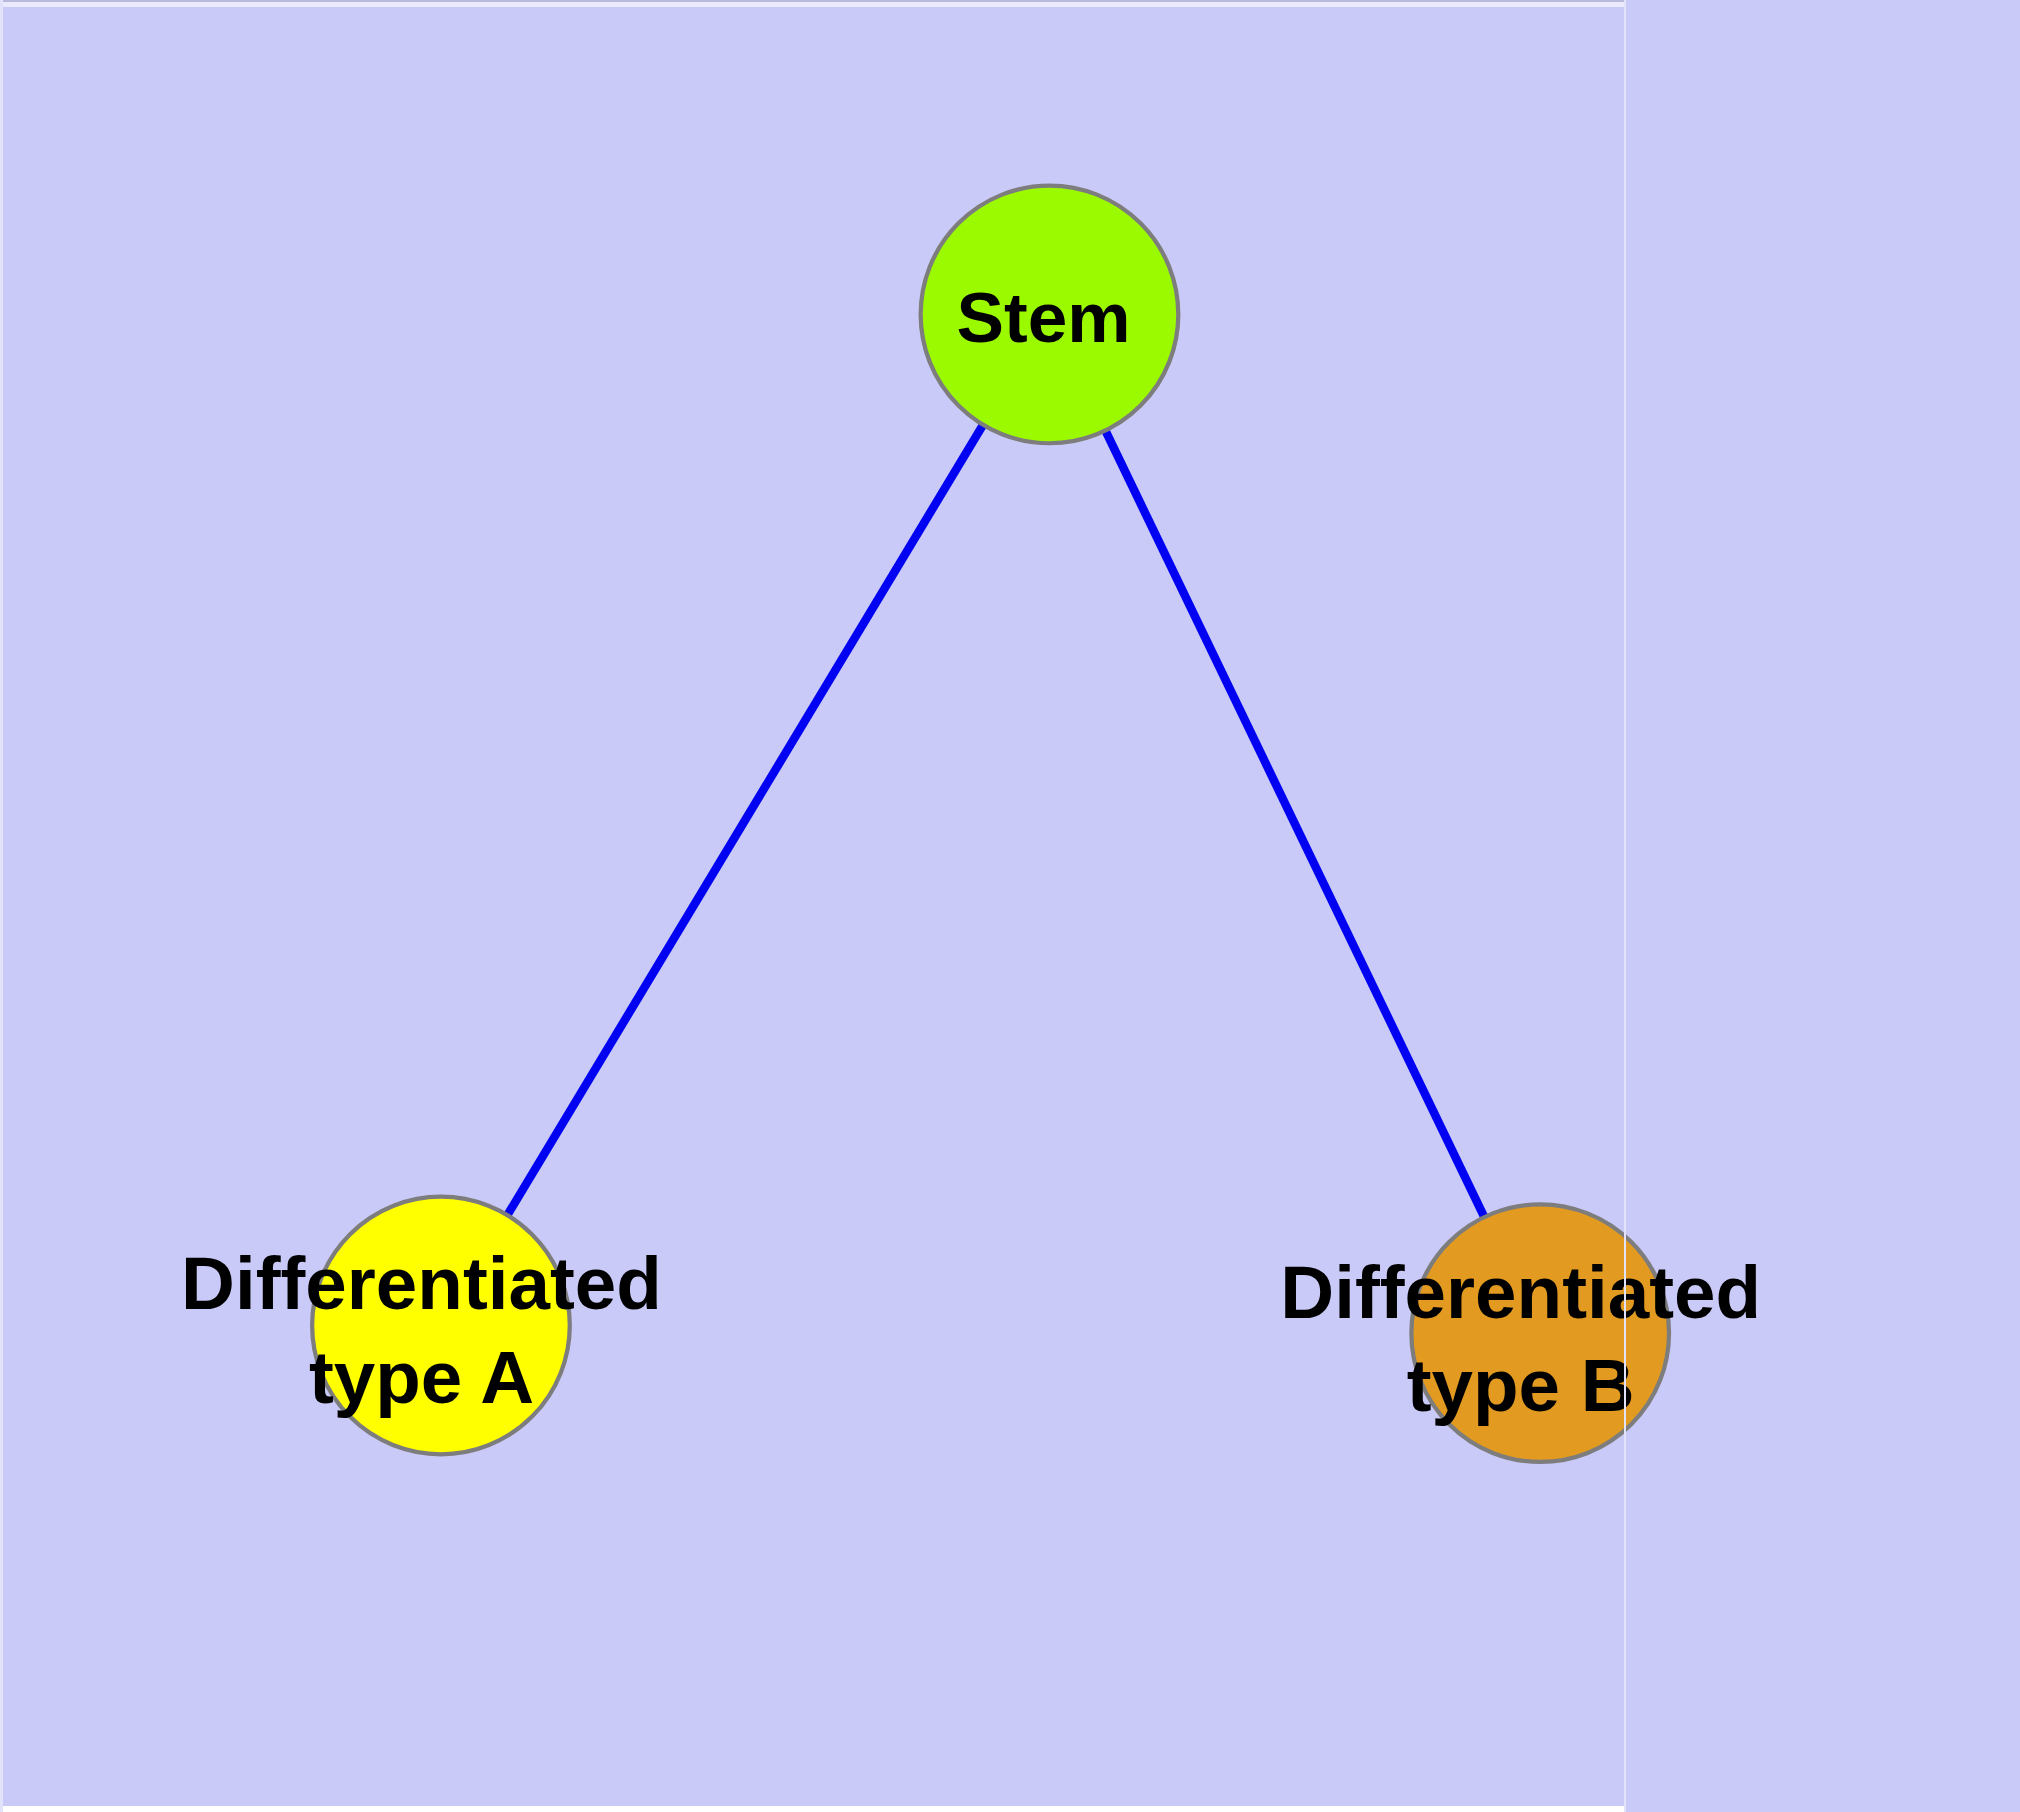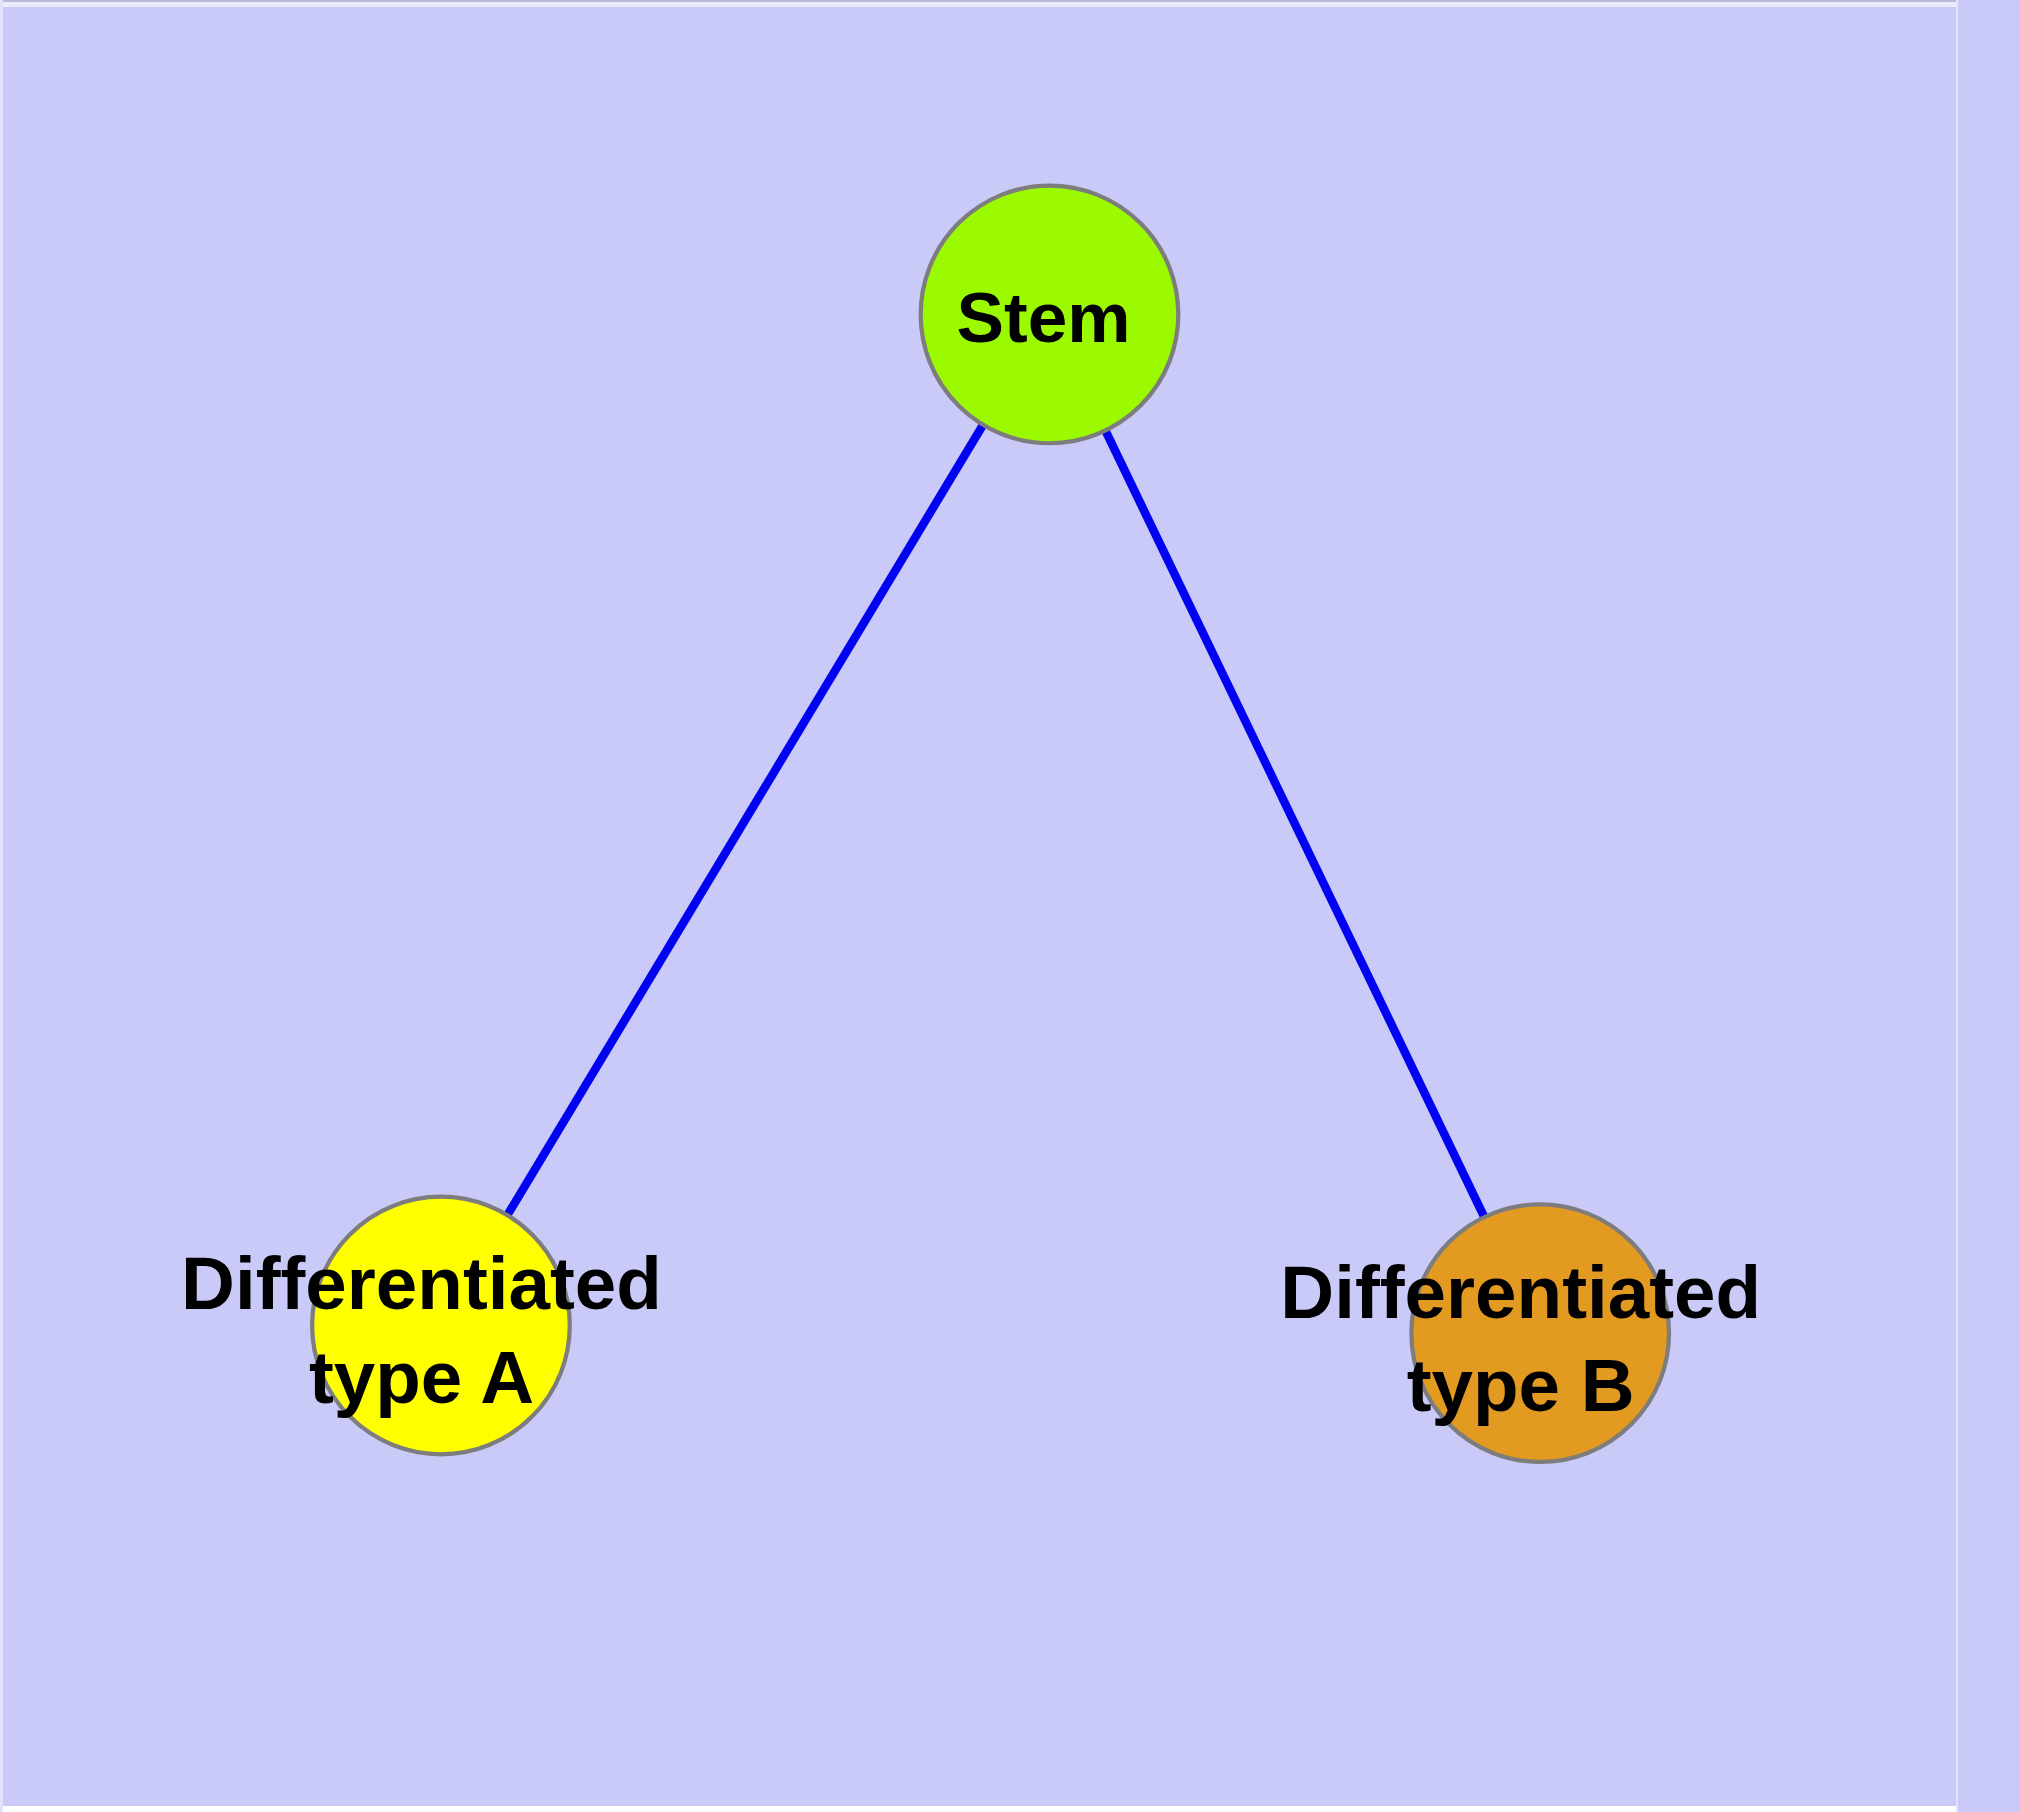--- a/index.html
+++ b/index.html
@@ -6,21 +6,21 @@
     margin: 0;
     padding: 0;
     width: 2021px;
     height: 1812px;
     overflow: hidden;
     background: #cacaf8;
     font-family: "Liberation Sans", sans-serif;
   }
   .stage {
     position: relative;
-    width: 1958px;
+    width: 1626px;
     height: 1812px;
   }
   .diagram-svg {
     position: absolute;
     inset: 0;
     display: block;
   }
   
   .edge-strip { position: absolute; pointer-events: none; }
   .edge-top-dark  { top: 0; left: 0; right: 0; height: 1.7px;  background: #b9b9dd; }

